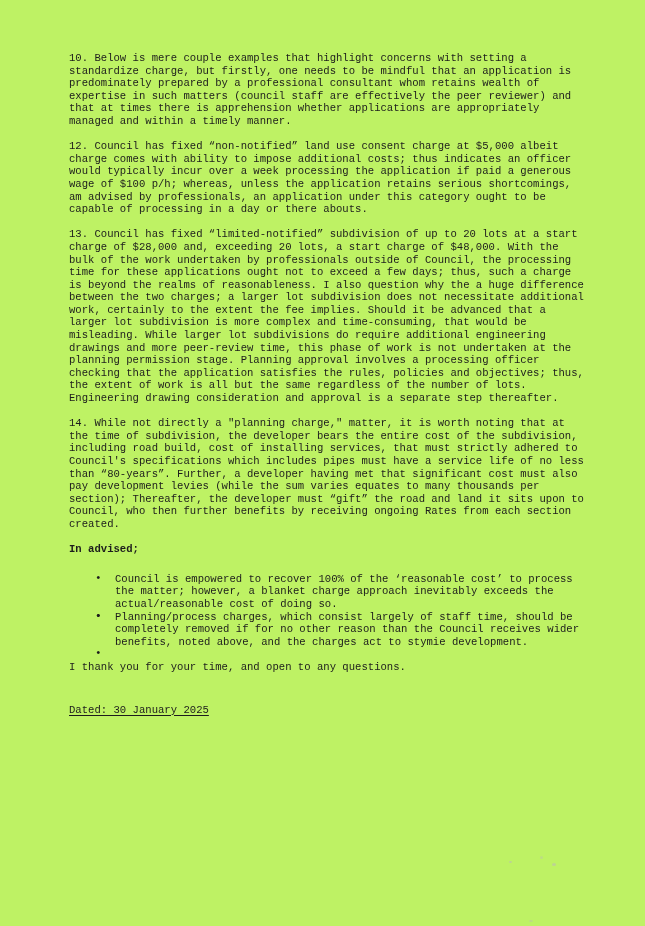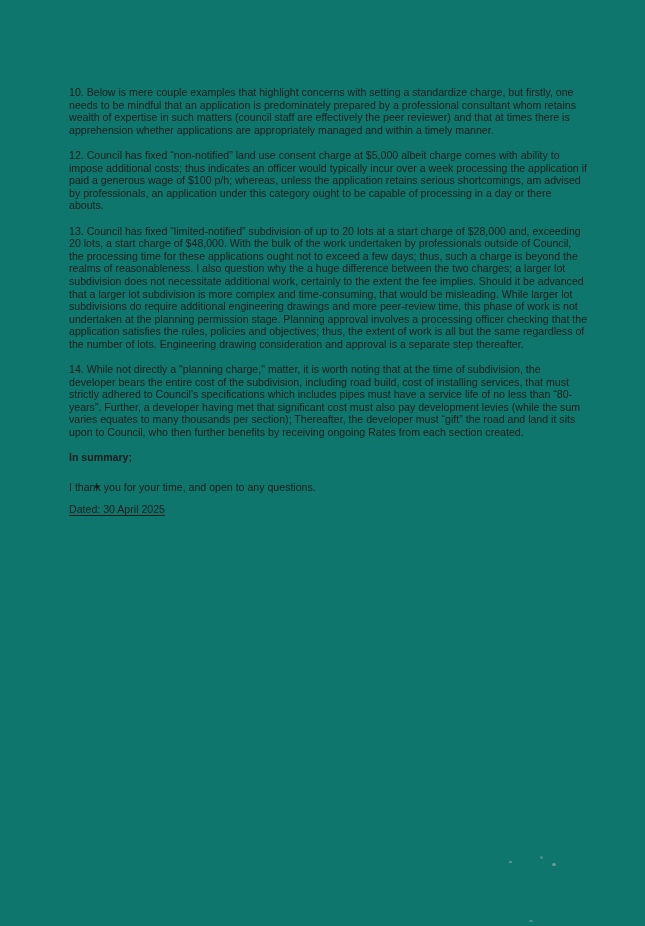--- a/index.html
+++ b/index.html
@@ -4,24 +4,24 @@
 <style>
   html, body {
     margin: 0;
     padding: 0;
     background: #ffffff;
   }
   .page {
     position: relative;
     width: 645px;
     height: 926px;
-    background: #0f766e;
+    background: #bef264;
     box-sizing: border-box;
-    padding: 86px 57px 0 69px;
-    font-family: Liberation Sans, sans-serif;
+    padding: 52px 57px 0 69px;
+    font-family: Liberation Mono, monospace;
     font-size: 10.6px;
     line-height: 12.6px;
     color: #1c1c1c;
     overflow: hidden;
   }
   .para {
     margin: 0 0 12.6px 0;
     text-align: left;
   }
   .summary-heading {
@@ -38,21 +38,21 @@
     padding-left: 46px;
     margin: 0;
   }
   .bullet-marker {
     position: absolute;
     left: 26px;
     top: -1px;
     font-size: 11px;
   }
   .closing {
-    margin: 0 0 10px 0;
+    margin: 0 0 30px 0;
   }
   .dated {
     margin: 0;
     text-decoration: underline;
     text-underline-offset: 2px;
   }
   .speck {
     position: absolute;
     background: #b9b9b9;
     border-radius: 50%;
@@ -69,39 +69,41 @@
 <div class="page">
 
   <p class="para">10. Below is mere couple examples that highlight concerns with setting a standardize charge, but firstly, one needs to be mindful that an application is predominately prepared by a professional consultant whom retains wealth of expertise in such matters (council staff are effectively the peer reviewer) and that at times there is apprehension whether applications are appropriately managed and within a timely manner.</p>
 
   <p class="para">12. Council has fixed “non-notified” land use consent charge at $5,000 albeit charge comes with ability to impose additional costs; thus indicates an officer would typically incur over a week processing the application if paid a generous wage of $100 p/h; whereas, unless the application retains serious shortcomings, am advised by professionals, an application under this category ought to be capable of processing in a day or there abouts.</p>
 
   <p class="para">13. Council has fixed “limited-notified” subdivision of up to 20 lots at a start charge of $28,000 and, exceeding 20 lots, a start charge of $48,000. With the bulk of the work undertaken by professionals outside of Council, the processing time for these applications ought not to exceed a few days; thus, such a charge is beyond the realms of reasonableness. I also question why the a huge difference between the two charges; a larger lot subdivision does not necessitate additional work, certainly to the extent the fee implies. Should it be advanced that a larger lot subdivision is more complex and time-consuming, that would be misleading. While larger lot subdivisions do require additional engineering drawings and more peer-review time, this phase of work is not undertaken at the planning permission stage. Planning approval involves a processing officer checking that the application satisfies the rules, policies and objectives; thus, the extent of work is all but the same regardless of the number of lots. Engineering drawing consideration and approval is a separate step thereafter.</p>
 
   <p class="para">14. While not directly a "planning charge," matter, it is worth noting that at the time of subdivision, the developer bears the entire cost of the subdivision, including road build, cost of installing services, that must strictly adhered to Council's specifications which includes pipes must have a service life of no less than “80-years”. Further, a developer having met that significant cost must also pay development levies (while the sum varies equates to many thousands per section); Thereafter, the developer must “gift” the road and land it sits upon to Council, who then further benefits by receiving ongoing Rates from each section created.</p>
 
-  <p class="summary-heading">In summary;</p>
+  <p class="summary-heading">In advised;</p>
 
   <ul class="bullet-list">
     <li class="bullet-item">
       <span class="bullet-marker">•</span>
+      <span class="bullet-text">Council is empowered to recover 100% of the ‘reasonable cost’ to process the matter; however, a blanket charge approach inevitably exceeds the actual/reasonable cost of doing so.</span>
     </li>
     <li class="bullet-item">
       <span class="bullet-marker">•</span>
     </li>
     <li class="bullet-item">
       <span class="bullet-marker">•</span>
+      <span class="bullet-text">Planning/process charges, which consist largely of staff time, should be completely removed if for no other reason than the Council receives wider benefits, noted above, and the charges act to stymie development.</span>
     </li>
     <li class="bullet-item">
       <span class="bullet-marker">•</span>
     </li>
   </ul>
 
   <p class="closing">I thank you for your time, and open to any questions.</p>
 
-  <p class="dated">Dated: 30 April 2025</p>
+  <p class="dated">Dated: 30 January 2025</p>
 
   <span class="speck s1"></span>
   <span class="speck s2"></span>
   <span class="speck s3"></span>
   <span class="speck s4"></span>
 
 </div>
 
 </body></html>

